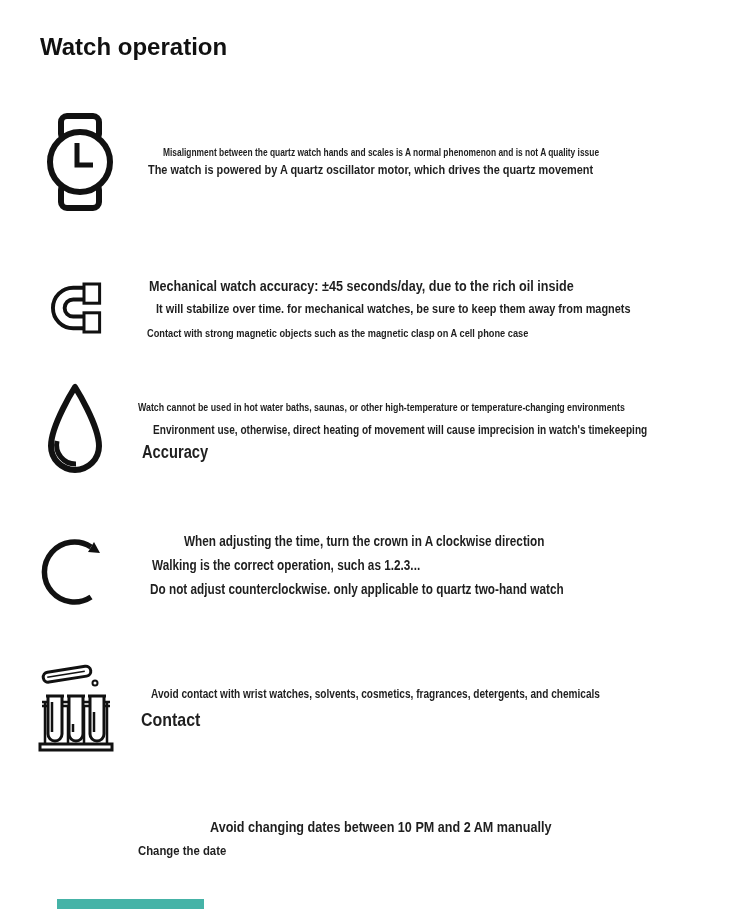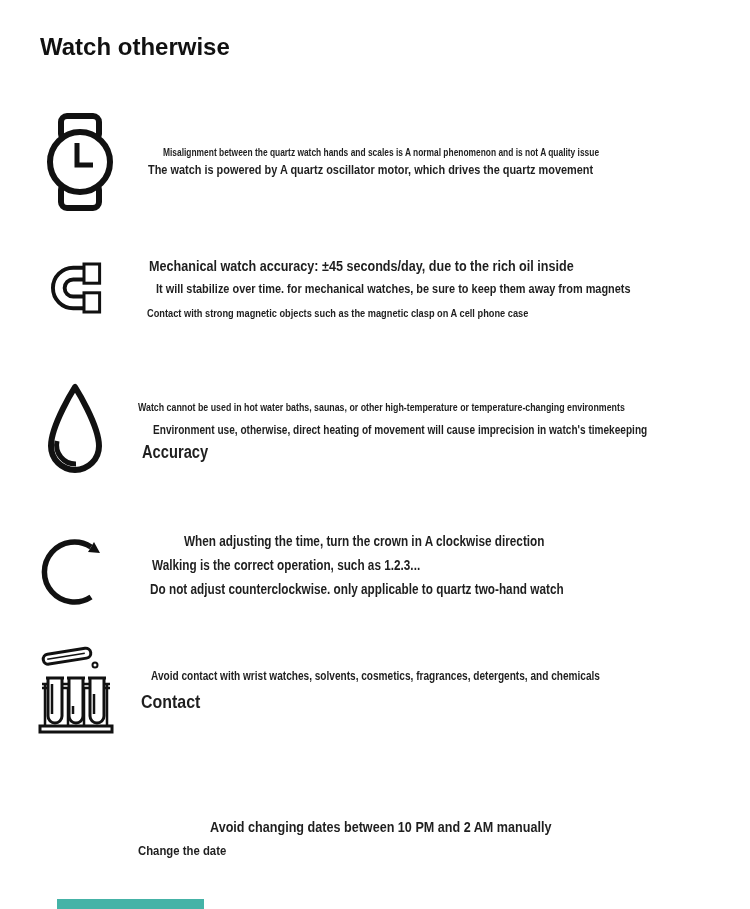--- a/index.html
+++ b/index.html
@@ -12,36 +12,36 @@
   .icon svg{display:block;width:100%;height:100%;}
   .ln{position:absolute;white-space:nowrap;font-weight:bold;color:#1f1f1f;line-height:1.15;
       transform:scaleX(0.84);transform-origin:0 0;}
   #accent-bar{position:absolute;left:57px;top:899px;width:147px;height:10px;background:#45b3a7;}
 </style>
 </head>
 <body>
 
 <div id="canvas">
 
-  <div id="page-title">Watch otherwise</div>
+  <div id="page-title">Watch operation</div>
 
   <div class="sec" style="top:110px;height:110px;text-align:right;">
     <div class="icon" style="left:36px;top:3px;width:88px;height:98px;">
       <svg viewBox="0 0 88 98" fill="none" stroke="#111">
         <rect x="25" y="3" width="38" height="24" rx="6" stroke-width="6"></rect>
         <rect x="25" y="71" width="38" height="24" rx="6" stroke-width="6"></rect>
         <circle cx="44" cy="49" r="30" fill="#fff" stroke-width="6"></circle>
         <path d="M41 30 V52 H57" stroke-width="5"></path>
       </svg>
     </div>
     <div class="ln" style="left:163px;top:37px;font-size:10px;">Misalignment between the quartz watch hands and scales is A normal phenomenon and is not A quality issue</div>
     <div class="ln" style="left:148px;top:53px;font-size:13px;">The watch is powered by A quartz oscillator motor, which drives the quartz movement</div>
   </div>
 
-  <div class="sec" style="top:252px;height:80px;">
+  <div class="sec" style="top:272px;height:80px;">
     <div class="icon" style="left:48px;top:7px;width:60px;height:58px;">
       <svg viewBox="0 0 100 96" fill="none">
         <path d="M82 24 H42 A24 24 0 0 0 42 72 H82" stroke="#111" stroke-width="26"></path>
         <path d="M82 24 H42 A24 24 0 0 0 42 72 H82" stroke="#fff" stroke-width="13"></path>
         <rect x="60" y="8" width="26" height="32" fill="#fff" stroke="#111" stroke-width="5"></rect>
         <rect x="60" y="56" width="26" height="32" fill="#fff" stroke="#111" stroke-width="5"></rect>
       </svg>
     </div>
     <div class="ln" style="left:149px;top:5px;font-size:15px;">Mechanical watch accuracy: ±45 seconds/day, due to the rich oil inside</div>
     <div class="ln" style="left:156px;top:30px;font-size:13px;">It will stabilize over time. for mechanical watches, be sure to keep them away from magnets</div>
@@ -65,21 +65,21 @@
       <svg viewBox="0 0 70 82" fill="none">
         <path d="M50 68 A30 30 0 1 1 50 18" stroke="#111" stroke-width="5.5"></path>
         <polygon points="59,24 47,23 53,13" fill="#111" stroke="none"></polygon>
       </svg>
     </div>
     <div class="ln" style="left:184px;top:10px;font-size:14px;">When adjusting the time, turn the crown in A clockwise direction</div>
     <div class="ln" style="left:152px;top:34px;font-size:14px;">Walking is the correct operation, such as 1.2.3...</div>
     <div class="ln" style="left:150px;top:58px;font-size:14px;">Do not adjust counterclockwise. only applicable to quartz two-hand watch</div>
   </div>
 
-  <div class="sec" style="top:637px;height:105px;text-decoration:underline;">
+  <div class="sec" style="top:655px;height:105px;text-decoration:underline;">
     <div class="icon" style="left:38px;top:5px;width:76px;height:94px;">
       <svg viewBox="0 0 76 94" fill="none" stroke="#111">
         <g transform="rotate(-9 30 14)">
           <rect x="5" y="9" width="48" height="10" rx="5" stroke-width="3" fill="#fff"></rect>
           <path d="M9 14 H47" stroke-width="1.5"></path>
         </g>
         <circle cx="57" cy="23" r="2.5" stroke-width="2"></circle>
         <path d="M4 42 H72 M4 46 H72" stroke-width="2.5"></path>
         <path d="M7 42 V84 M69 42 V84 M30 46 V84 M46 46 V84" stroke-width="2.5"></path>
         <rect x="2" y="84" width="72" height="6" fill="#fff" stroke-width="3"></rect>

